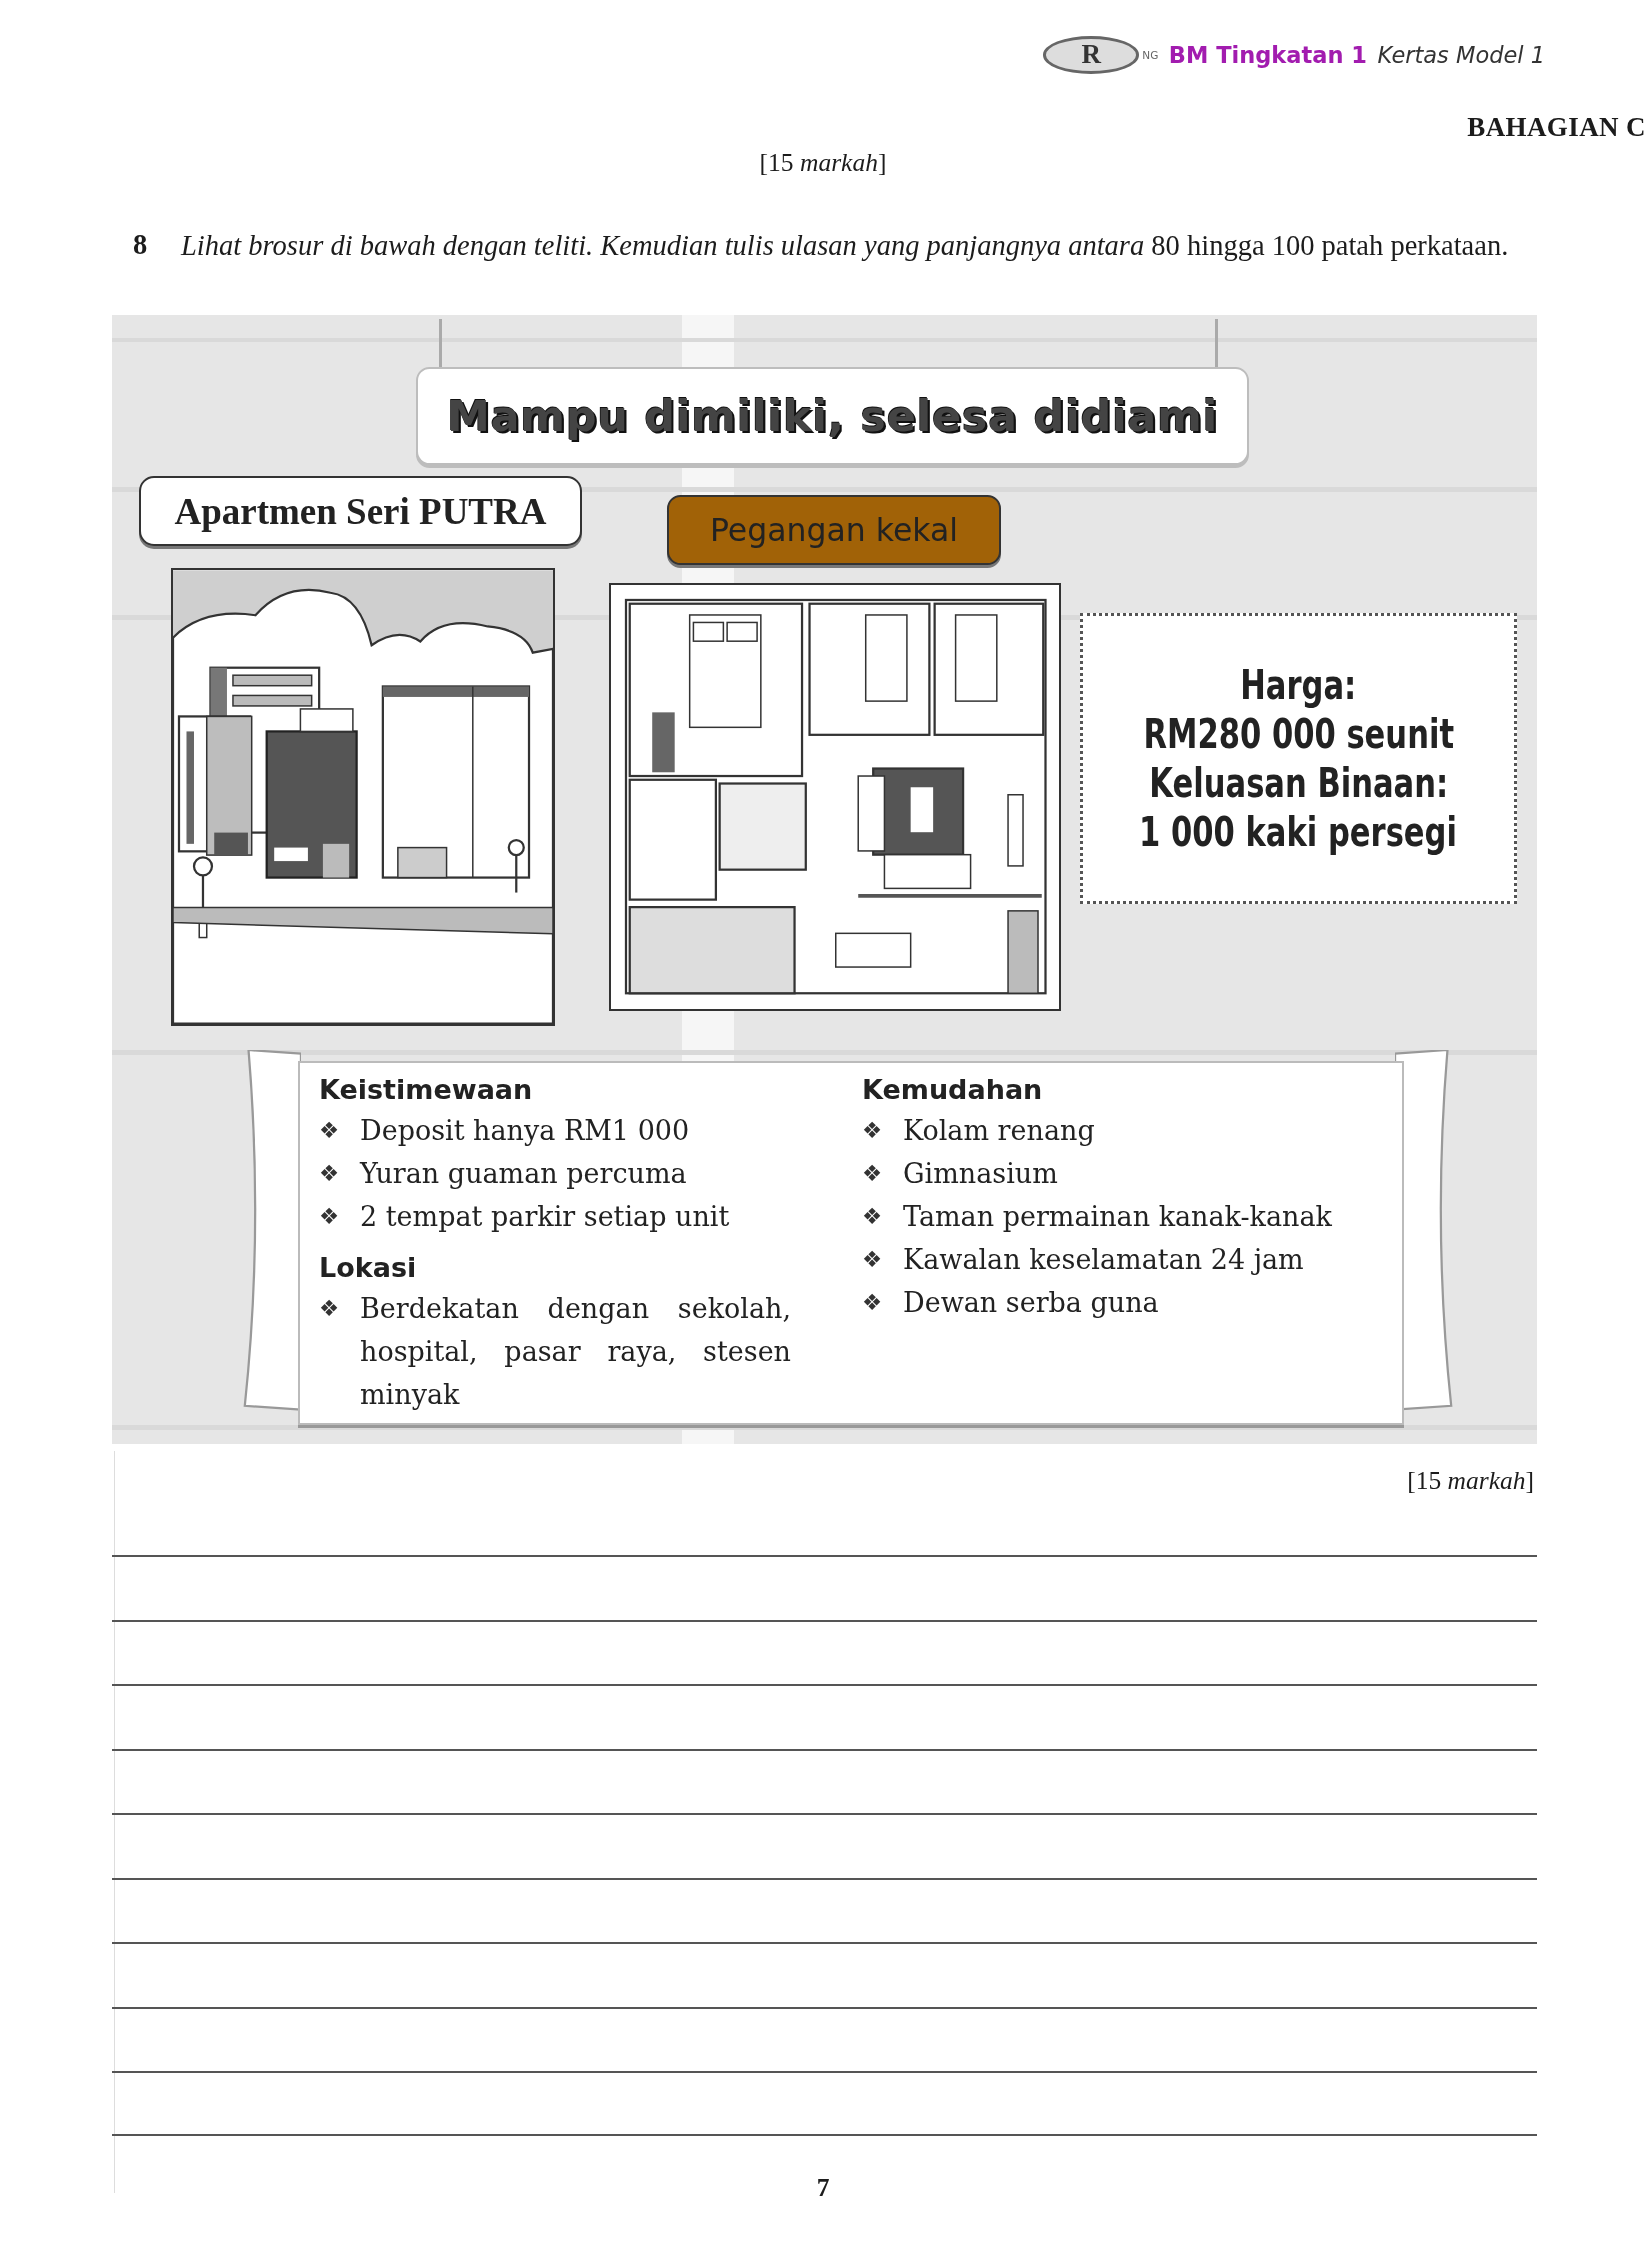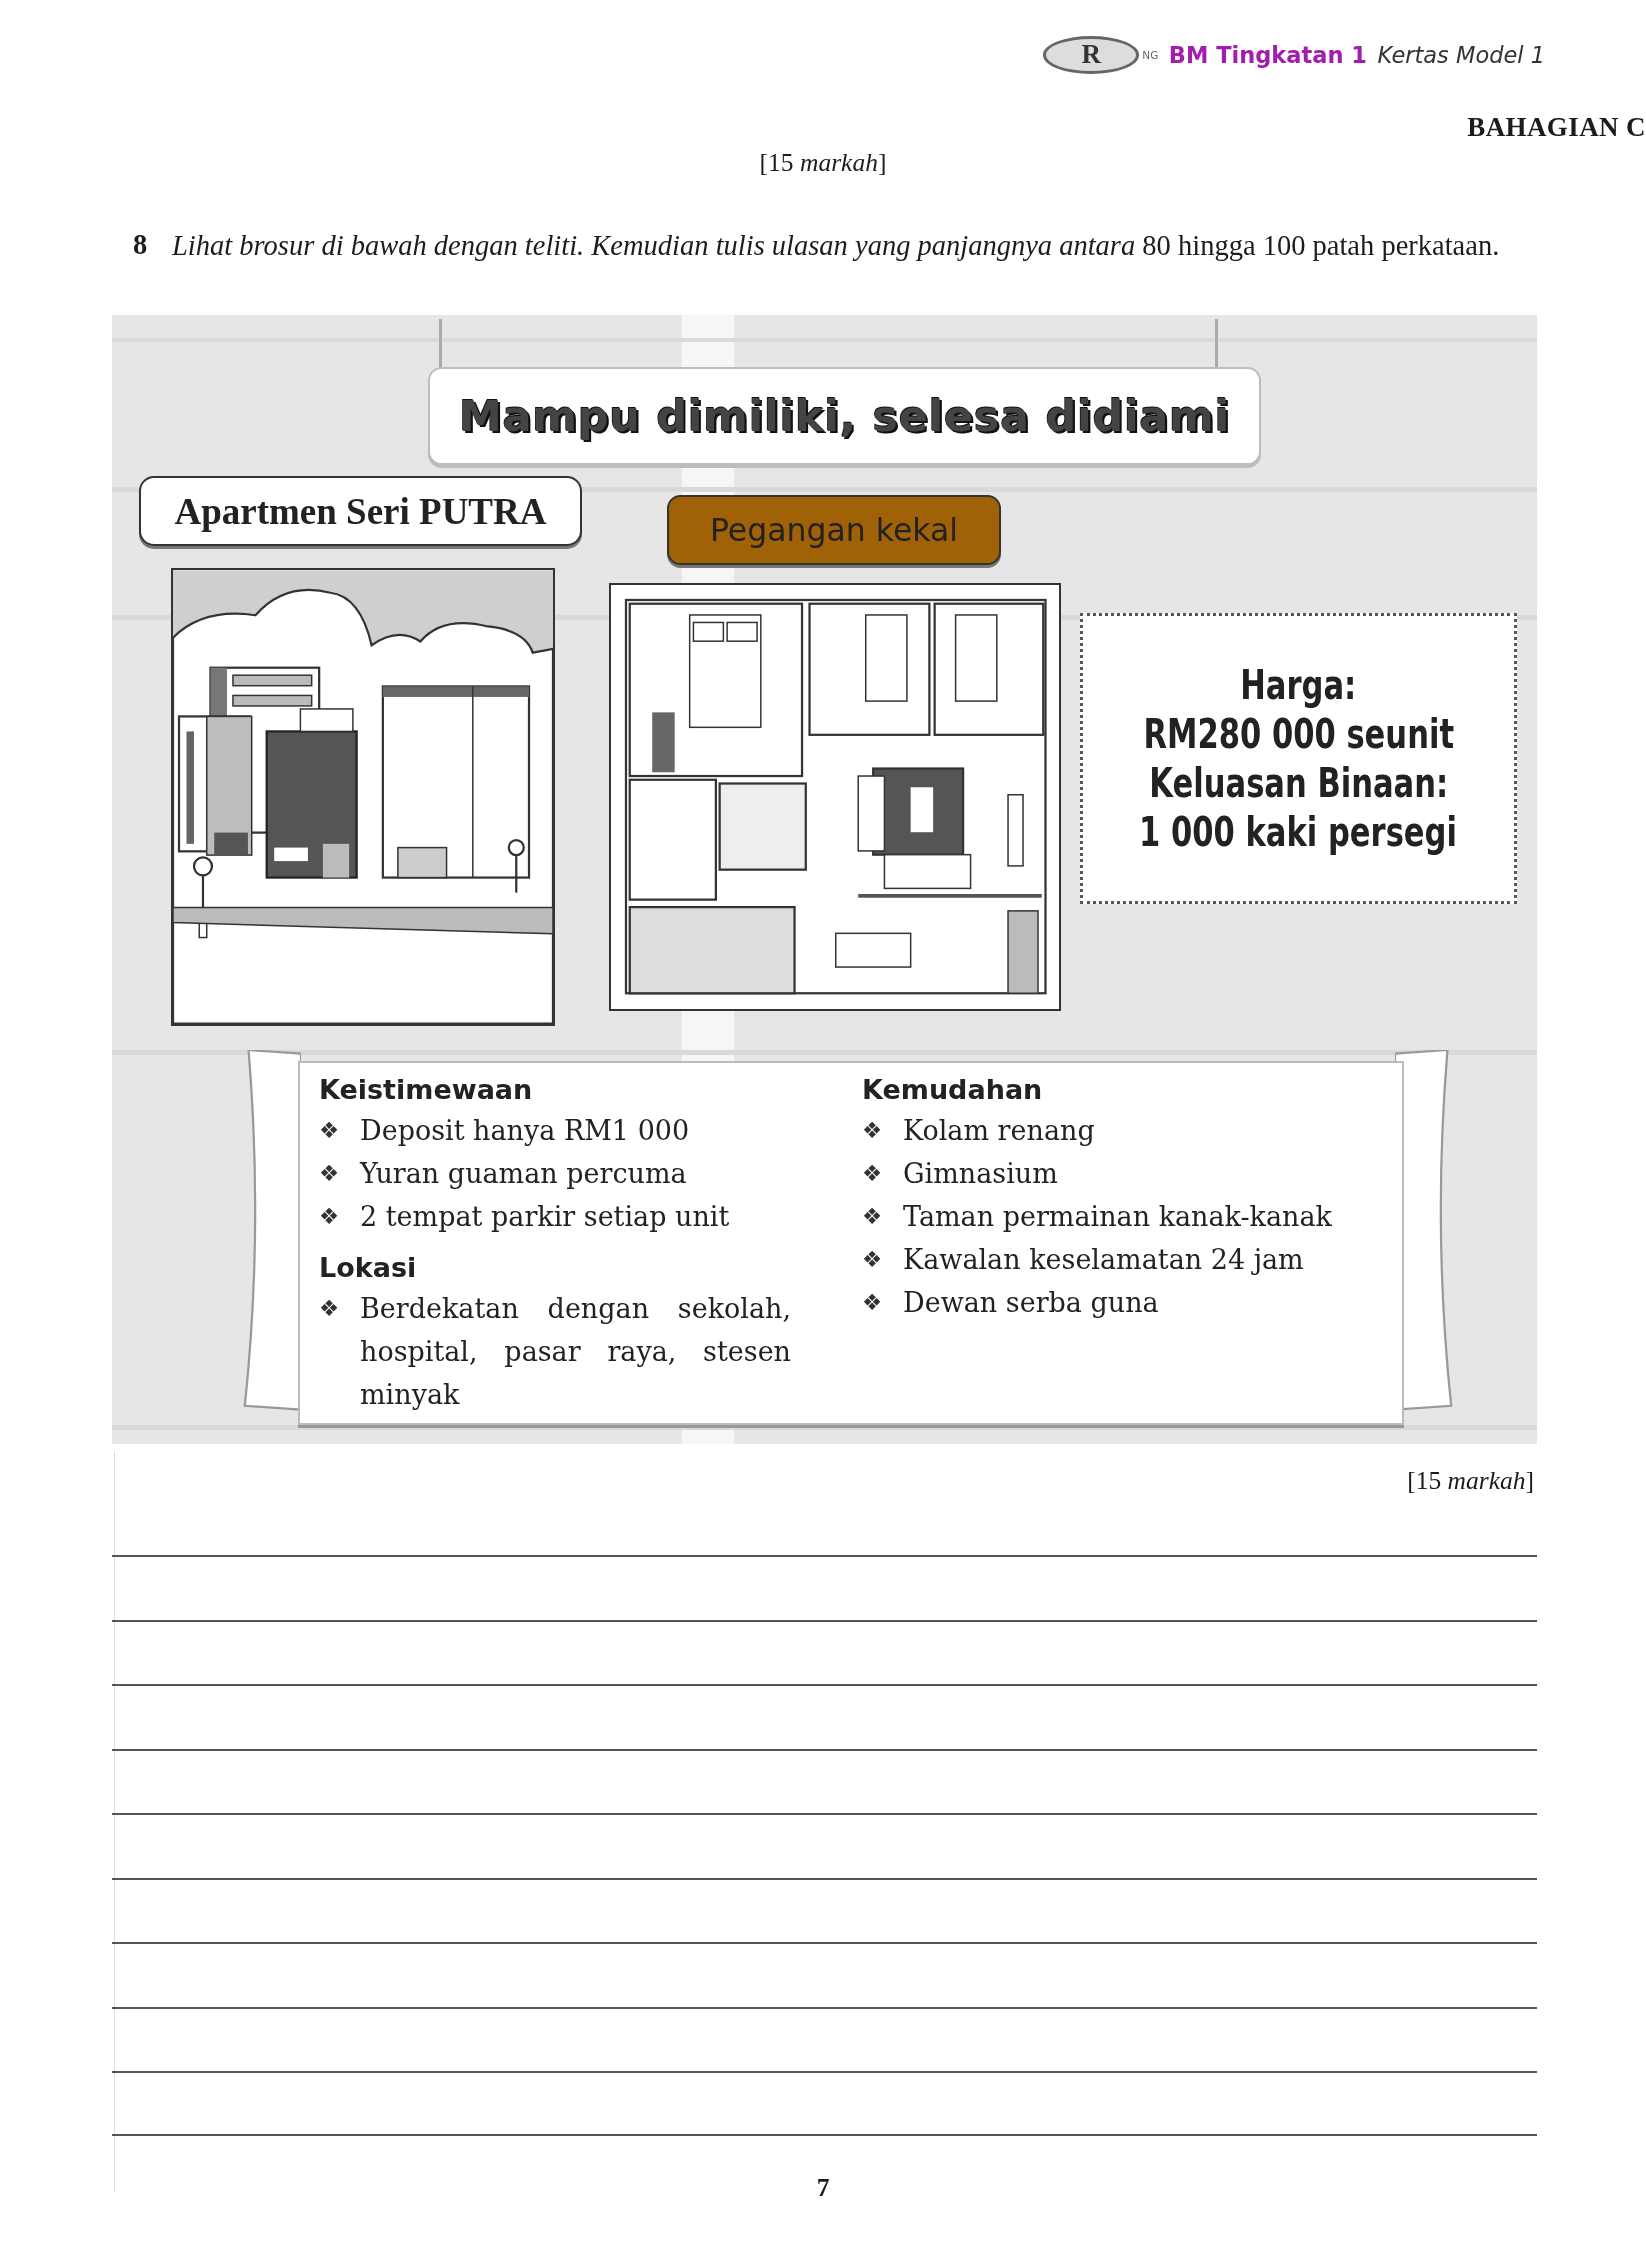--- a/index.html
+++ b/index.html
@@ -14,30 +14,30 @@
   .hdr .logo-sub { font-size:10.5px; color:#666; margin-left:-7.5px; }
   .hdr .bm { font-weight:bold; color:#a21caf; }
   .hdr .km { font-style:italic; color:#333; }
 
   .section-title { top:112px; left:0; width:1646px; text-align:right; font-weight:bold; font-size:27px; letter-spacing:0.4px; }
   .section-marks { top:148px; left:0; width:1646px; text-align:center; font-size:25.5px; }
   .section-marks i { font-style:italic; }
 
   .q-num { top:229px; left:133px; font-weight:bold; font-size:28.5px; }
   .q-text { top:229px; left:172px; width:1372px; font-size:28.5px; line-height:34px; }
-  .q-text i { font-style:italic; }
+  .q-text i { font-style:italic;margin-left:9px; }
   .q-text b { font-weight:normal; }
 
   
   .brochure { top:315px; left:112px; width:1425px; height:1129px; background:#e6e6e6; }
   .brochure .stripe { position:absolute; top:0; left:570px; width:52px; height:1129px; background:#f6f6f6; }
   .brochure .hband { position:absolute; left:0; width:1425px; height:4.5px; background:#d9d9d9; }
 
   .string { width:3px; background:#aaa; }
-  .banner { top:367px; left:428px; width:829px; height:94px; background:#fff; border:2.2px solid #bdbdbd; border-radius:13.5px;
+  .banner { top:367px; left:416px; width:829px; height:94px; background:#fff; border:2.2px solid #bdbdbd; border-radius:13.5px;
             box-shadow:0 3px 0 #bdbdbd; display:flex; align-items:center; justify-content:center; }
   .banner span { font-family:"DejaVu Sans", sans-serif; font-weight:bold; font-size:43px; color:#444;
                  text-shadow:2.2px 2.2px 0 #111, -0.7px -0.7px 0 #111; letter-spacing:0.7px; }
 
   .name-box { top:476px; left:139px; width:439px; height:66px; background:#fff; border:2.2px solid #333; border-radius:15px;
               box-shadow:0 3px 0 #777; display:flex; align-items:center; justify-content:center; }
   .name-box span { font-family:"Liberation Serif", serif; font-weight:bold; font-size:37px; color:#222; }
 
   .tenure-box { top:495px; left:667px; width:330px; height:66px; background:#a16207; border:2.2px solid #333; border-radius:13.5px;
                 box-shadow:0 3px 0 #777; display:flex; align-items:center; justify-content:center; }

